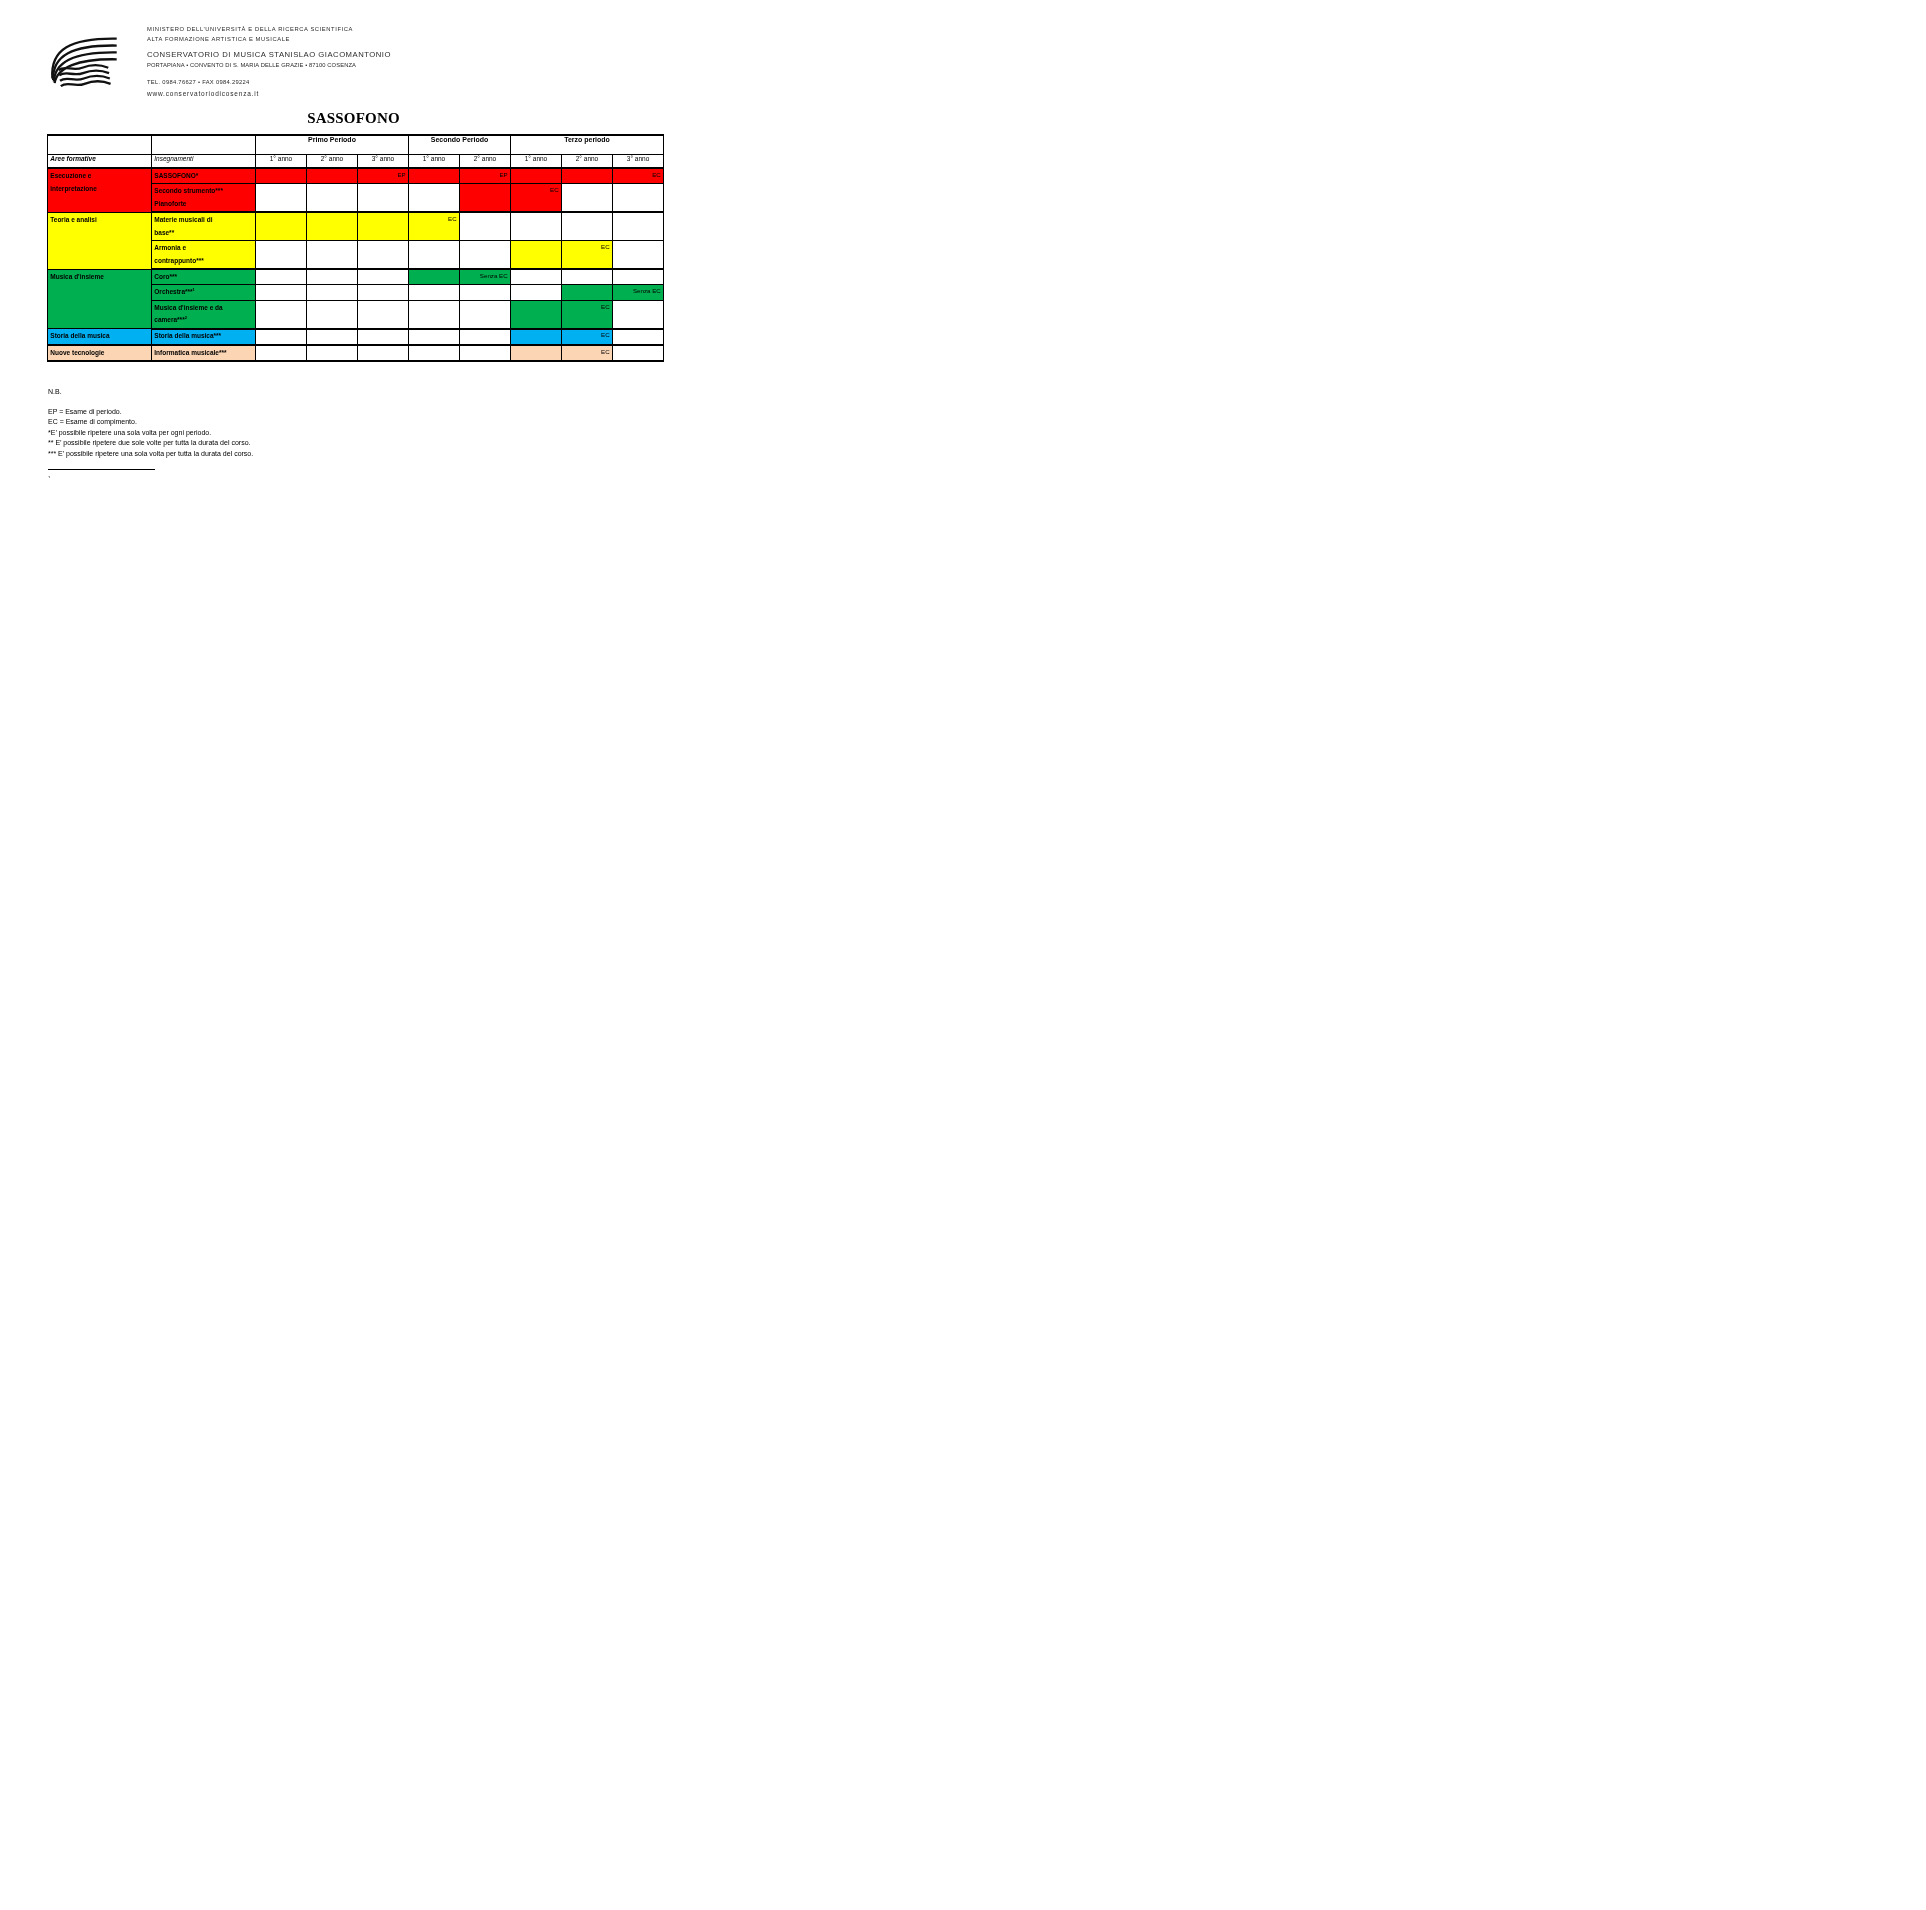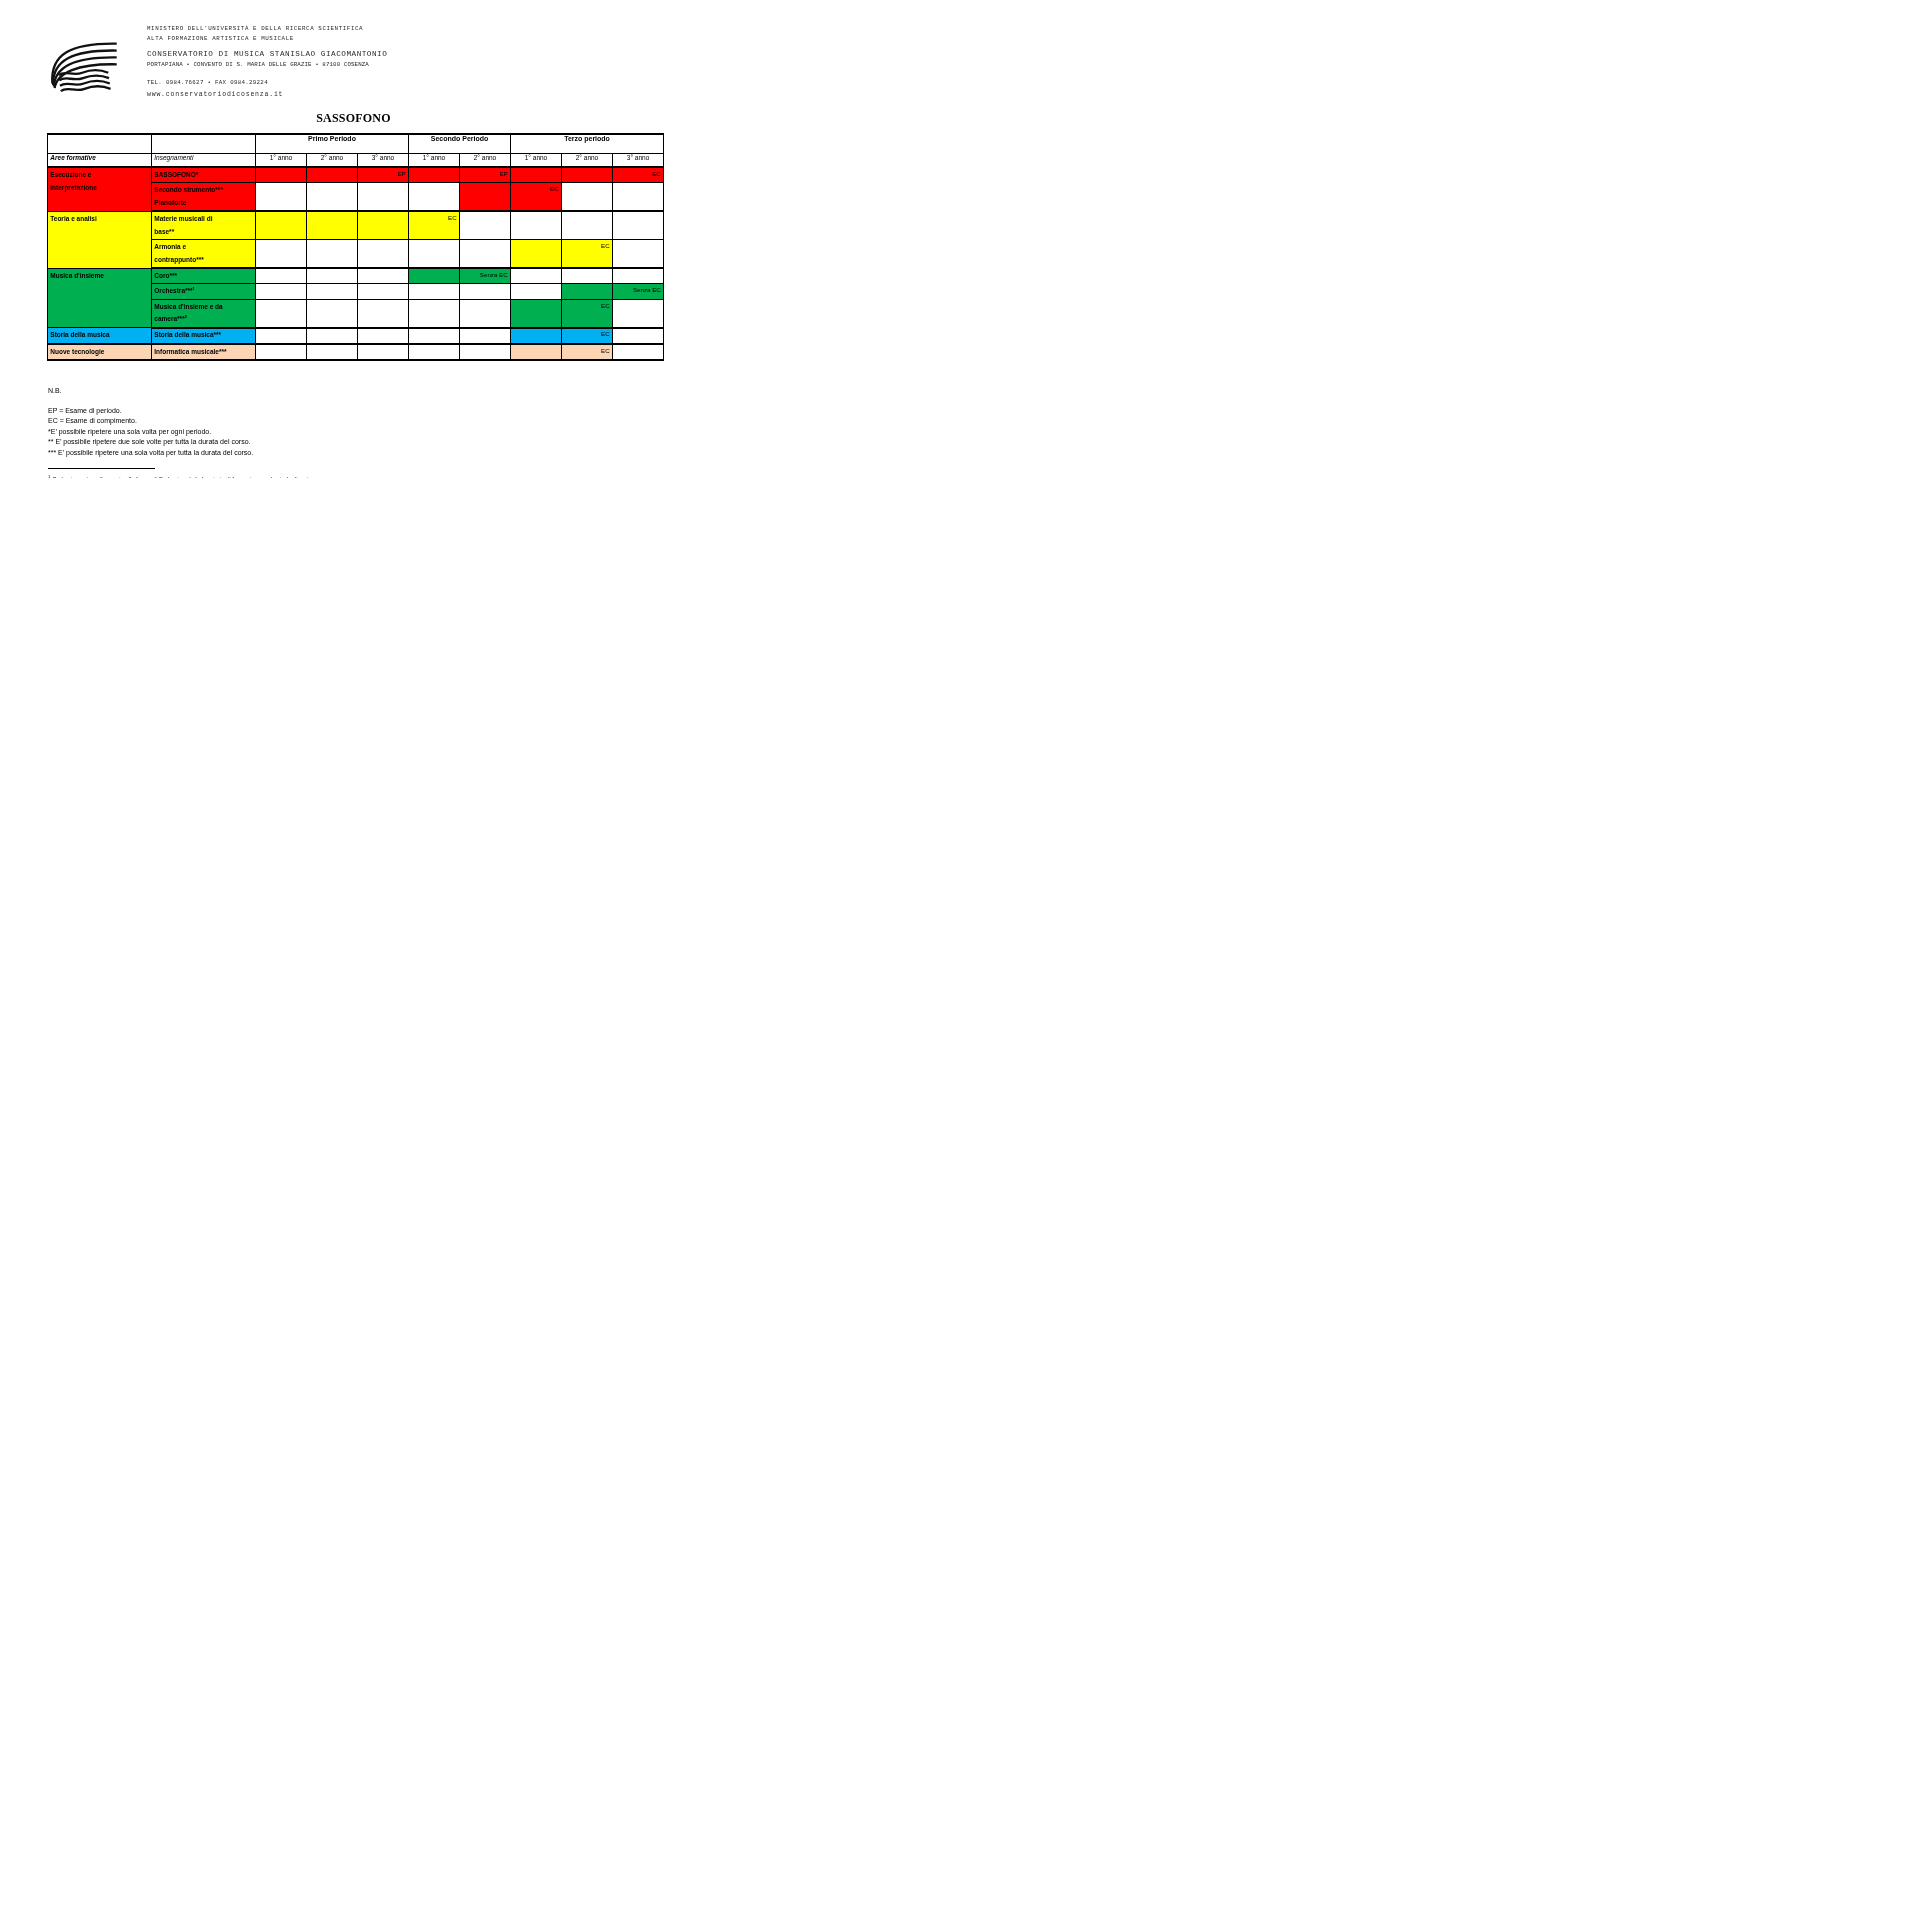--- a/index.html
+++ b/index.html
@@ -7,33 +7,33 @@
   body {
     width: 676px; height: 478px;
     font-family: "Liberation Sans", sans-serif;
     color: #000;
     position: relative;
     overflow: hidden;
   }
   .page { width: 676px; height: 478px; background: #fff; position: relative; }
 
   
-  .letterhead { display: flex; align-items: flex-end; padding: 24px 0 0 47px; font-family: Liberation Mono, monospace; }
+  .letterhead { display: flex; align-items: center; padding: 24px 0 0 47px; }
   .logo-wrap { width: 72px; flex: 0 0 72px; padding-top: 3.1px; }
   .head-text { margin-left: 28px; color: #2b2b2b; }
   .ministry-line { font-size: 5.8px; letter-spacing: 0.6px; line-height: 1.75; white-space: nowrap; }
   .conservatory-line { font-size: 7.7px; letter-spacing: 0.5px; margin-top: 6.2px; white-space: nowrap; }
   .address-line { font-size: 5.8px; letter-spacing: 0.1px; margin-top: 2.7px; white-space: nowrap; }
   .phone-line { font-size: 5.8px; letter-spacing: 0.3px; margin-top: 10.8px; white-space: nowrap; }
   .site-line { font-size: 6.5px; letter-spacing: 0.8px; margin-top: 5.4px; white-space: nowrap; }
 
   
   .doc-title {
     margin: 13px 15.4px 0 47px; width: 613px; text-align: center;
-    font-family: "Liberation Serif", serif; font-weight: bold; font-size: 12px; letter-spacing: 0.2px;
+    font-family: "Liberation Serif", serif; font-weight: bold; font-size: 15px; letter-spacing: 0.2px;
   }
 
   
   .table-wrap { margin: 6.2px 0 0 47px; }
   table.curriculum { border-collapse: collapse; table-layout: fixed; width: 613px; }
   table.curriculum td { border: 0.8px solid #000; padding: 0.8px 2.3px; vertical-align: top; overflow: hidden; }
 
   
   col.w-area, col.w-name { width: 104px; }
   col.w-year { width: 51px; }

